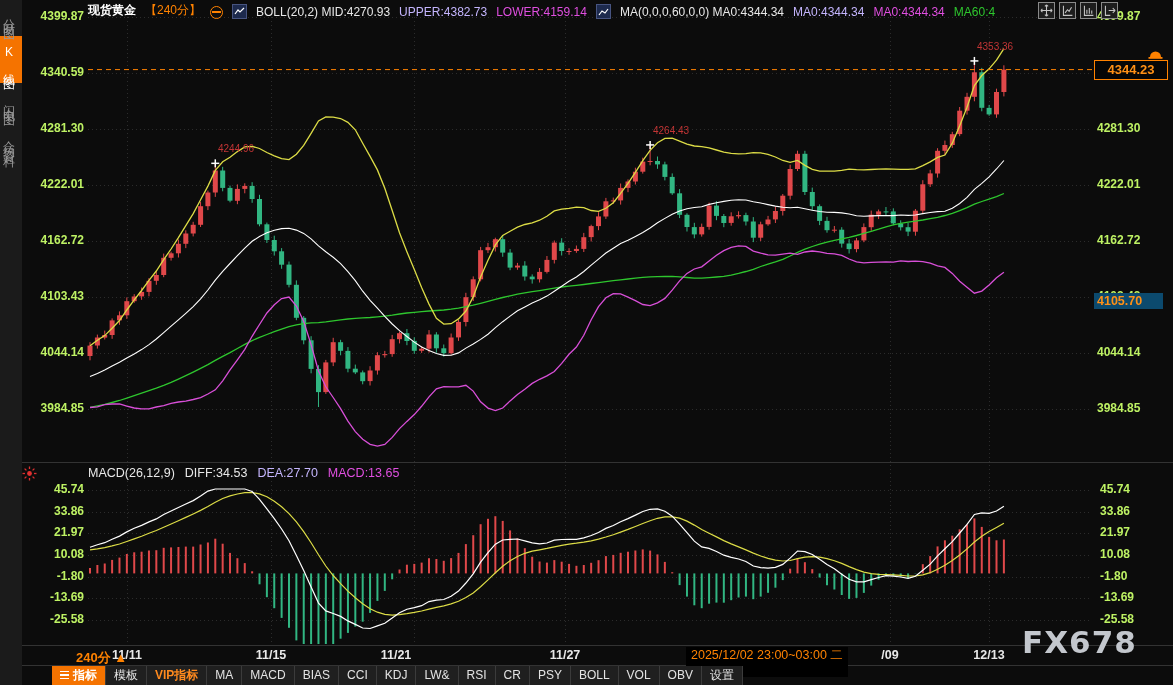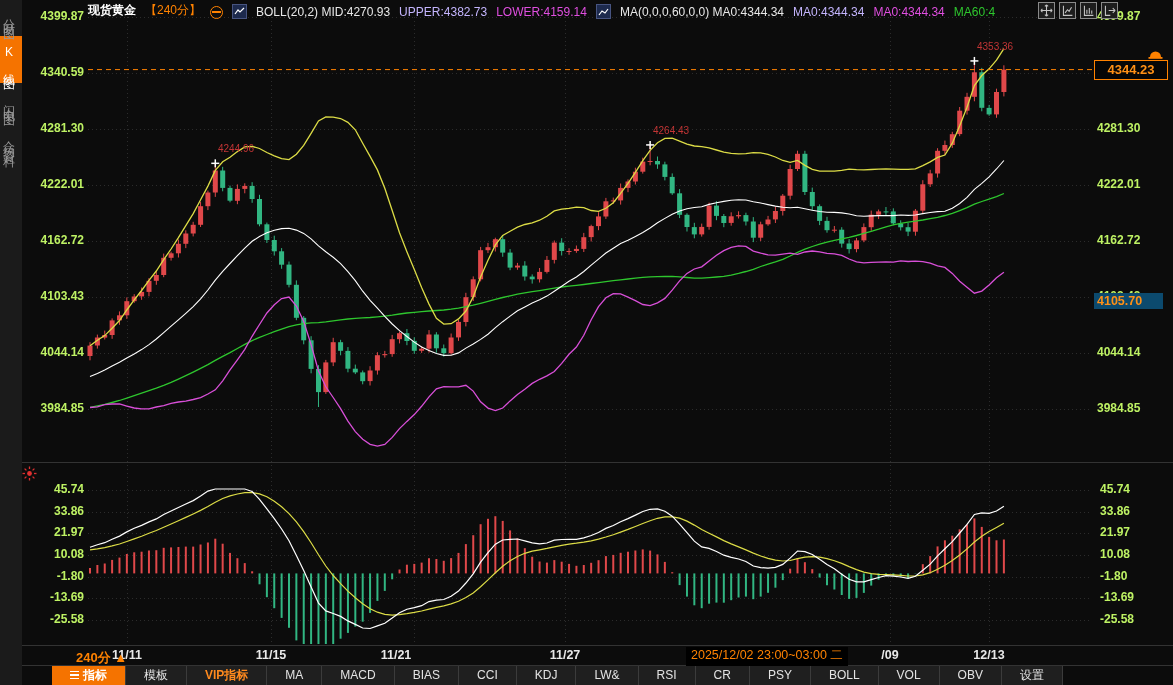--- a/index.html
+++ b/index.html
@@ -38,21 +38,21 @@
   #sun-icon{position:absolute;left:22px;top:466px;z-index:9;}
   
   .tick-label{position:absolute;top:648px;width:56px;text-align:center;font-size:12.5px;font-weight:bold;color:#e9e9e9;z-index:6;}
   #period-sel{position:absolute;left:76px;top:649px;font-size:13px;font-weight:bold;color:#ff8200;z-index:8;cursor:pointer;}
   #x-tooltip{position:absolute;left:686px;top:647px;height:30px;line-height:17px;background:#000;color:#ff8200;
     font-size:12.5px;padding:0 5px;z-index:7;white-space:nowrap;}
   #watermark{position:absolute;left:1022px;top:624px;font-size:31px;font-weight:bold;color:#c3c7cd;
     letter-spacing:1px;z-index:40;font-family:"DejaVu Sans",sans-serif;}
   
   #toolbar{position:absolute;left:52px;top:666px;height:19px;display:flex;z-index:8;background:#161616;}
-  .tb-item{height:19px;line-height:19px;padding:0 18px;font-size:12px;color:#e3e3e3;background:#1f1f1f;
+  .tb-item{height:19px;line-height:19px;padding:0 8px;font-size:12px;color:#e3e3e3;background:#1f1f1f;
     border-right:1px solid #3b3b3b;cursor:pointer;display:flex;align-items:center;gap:4px;justify-content:center;}
   .tb-item.primary{background:#f57300;color:#fff;font-weight:bold;}
   .tb-item.vip{color:#ff8a1e;font-weight:bold;}
   .list-glyph{width:9px;height:9px;background:repeating-linear-gradient(#fff 0 1.5px,transparent 1.5px 3.5px);display:inline-block;}
   .divider{position:absolute;left:22px;width:1151px;height:1px;background:#333;z-index:5;}
 </style>
 </head>
 <body>
 
 <div id="app">
@@ -526,20 +526,26 @@
           <path d="M3 2v12h11M6 12V7m3 5V5m3 7V8" fill="none" stroke="#c4c4c4" stroke-width="1.3"></path>
         </svg>
       </span>
       <span class="win-btn">
         <svg width="13" height="13" viewBox="0 0 16 16">
           <path d="M3 2v12h6M7 8h8m0 0-3-3m3 3-3 3" fill="none" stroke="#c4c4c4" stroke-width="1.3"></path>
         </svg>
       </span>
     </div>
 
+  <div id="macd-header">
+    <span style="color:#e8e8e8">MACD(26,12,9)</span>
+    <span style="color:#e8e8e8">DIFF:34.53</span>
+    <span class="t-yellow">DEA:27.70</span>
+    <span class="t-magenta">MACD:13.65</span>
+  </div>
 
   <span id="sun-icon">
     <svg width="15" height="15">
       <circle cx="7.5" cy="7.5" r="2.4" fill="#e03030"></circle>
       <g stroke="#e03030" stroke-width="1.3">
         <line x1="7.5" y1="0.5" x2="7.5" y2="3"></line>
           <line x1="7.5" y1="12" x2="7.5" y2="14.5"></line>
         <line x1="0.5" y1="7.5" x2="3" y2="7.5"></line>
           <line x1="12" y1="7.5" x2="14.5" y2="7.5"></line>
         <line x1="2.6" y1="2.6" x2="4.4" y2="4.4"></line>
@@ -609,20 +615,21 @@
         <span>VOL</span>
       </div>
       <div class="tb-item">
         <span>OBV</span>
       </div>
       <div class="tb-item">
         <span>设置</span>
       </div>
     </div>
 
+  <div id="watermark">FX678</div>
 <div class="annotation" style="left:218px;top:143px">4244.96</div>
     <div class="annotation" style="left:653px;top:125px">4264.43</div>
     <div class="annotation" style="left:977px;top:41px">4353.36</div>
     <div class="ax-label ax-left" style="left:26px;top:9px">4399.87</div>
     <div class="ax-label ax-right" style="left:1097px;top:9px">4399.87</div>
     <div class="ax-label ax-left" style="left:26px;top:65px">4340.59</div>
     <div class="ax-label ax-right" style="left:1097px;top:65px">4340.59</div>
     <div class="ax-label ax-left" style="left:26px;top:121px">4281.30</div>
     <div class="ax-label ax-right" style="left:1097px;top:121px">4281.30</div>
     <div class="ax-label ax-left" style="left:26px;top:177px">4222.01</div>

